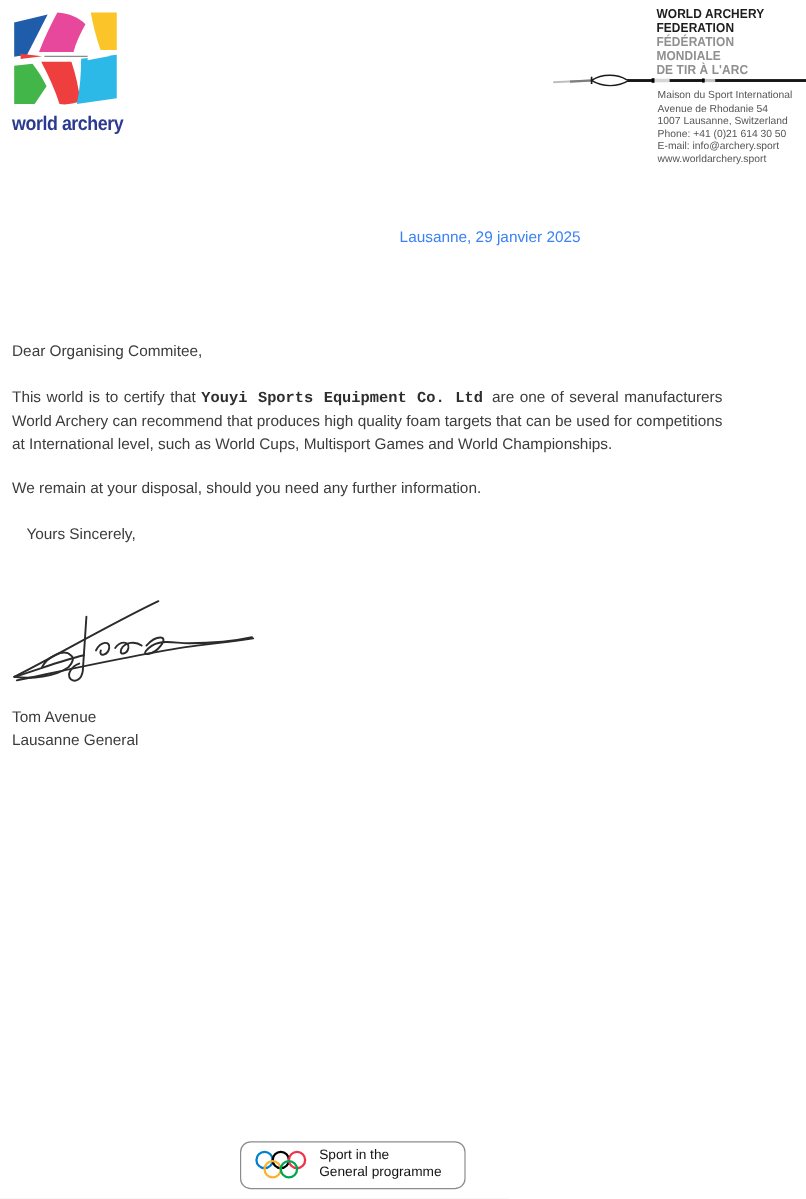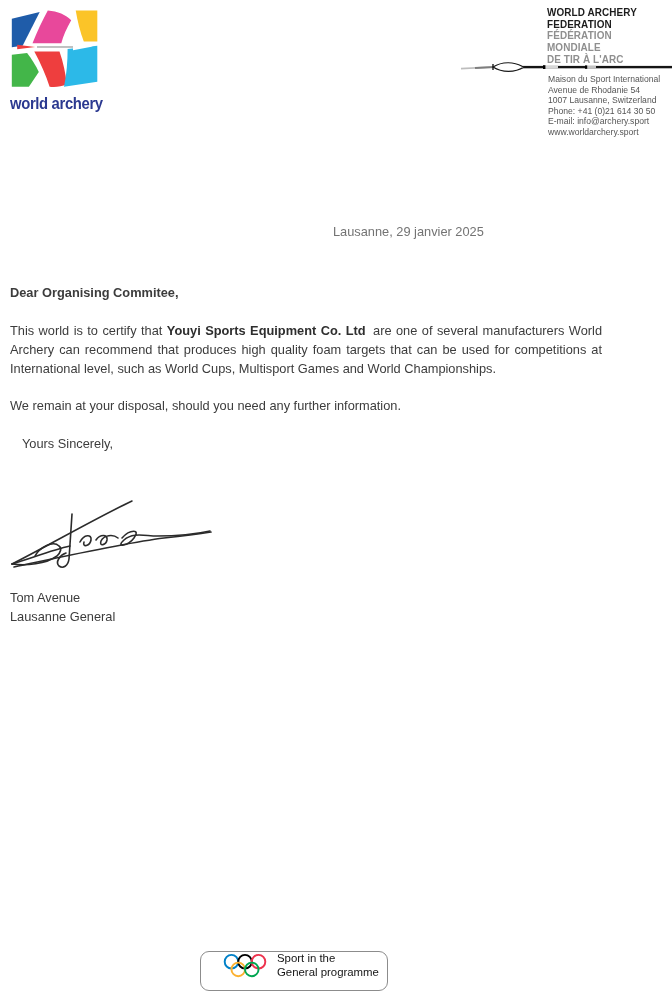--- a/index.html
+++ b/index.html
@@ -28,35 +28,35 @@
   }
   .org-title-en{font-size:10.8px;font-weight:bold;line-height:12.2px;color:#1c1c1c;letter-spacing:0.1px;}
   .org-title-fr{font-size:10.8px;font-weight:bold;line-height:11.6px;color:#8f8f8f;letter-spacing:0.1px;}
   .org-title-fr:first-of-type{margin-top:2px;}
   
   .arrow-graphic{position:absolute;left:453px;top:59px;width:219px;height:16px;}
   
   .address-block{position:absolute;left:548px;top:74px;width:130px;}
   .address-line{font-size:8.6px;line-height:10.6px;color:#555555;white-space:nowrap;}
   
-  .dateline{position:absolute;left:333px;top:224px;font-size:12.8px;color:#737373;text-align:right;}
+  .dateline{position:absolute;left:333px;top:190px;font-size:12.8px;color:#3b82f6;text-align:right;}
   .letter-body{position:absolute;left:10px;top:283px;width:592px;font-size:12.8px;line-height:19px;}
-  .salutation{margin:0 0 19px 0;font-weight:bold;}
+  .salutation{margin:0 0 19px 0;}
   .para-certify{margin:0 0 18px 0;text-align:justify;}
-  .para-certify strong{color:#2e2e2e;padding-right:3px;}
+  .para-certify strong{color:#2e2e2e;padding-right:3px;font-family:Liberation Mono, monospace;}
   .para-plain{margin:0 0 19px 0;}
   .closing{margin:12px;}
   .signature{position:absolute;left:4px;top:486px;width:215px;height:90px;}
   .signer{position:absolute;left:10px;top:588px;font-size:12.8px;line-height:19px;}
   
   .olympic-badge{
     position:absolute;left:200px;top:951px;width:188px;height:40px;
     border:1.3px solid #8c8c8c;border-radius:9px;
     box-sizing:border-box;
-    display:flex;padding-left:20px;
+    display:flex;align-items:center;padding-left:9px;
     background:#ffffff;
   }
   .rings{width:48px;height:29px;flex:0 0 auto;}
   .badge-text{margin-left:8px;font-size:11.4px;line-height:13.6px;color:#141414;}
 </style>
 </head>
 <body>
 
 <div class="page">
 

